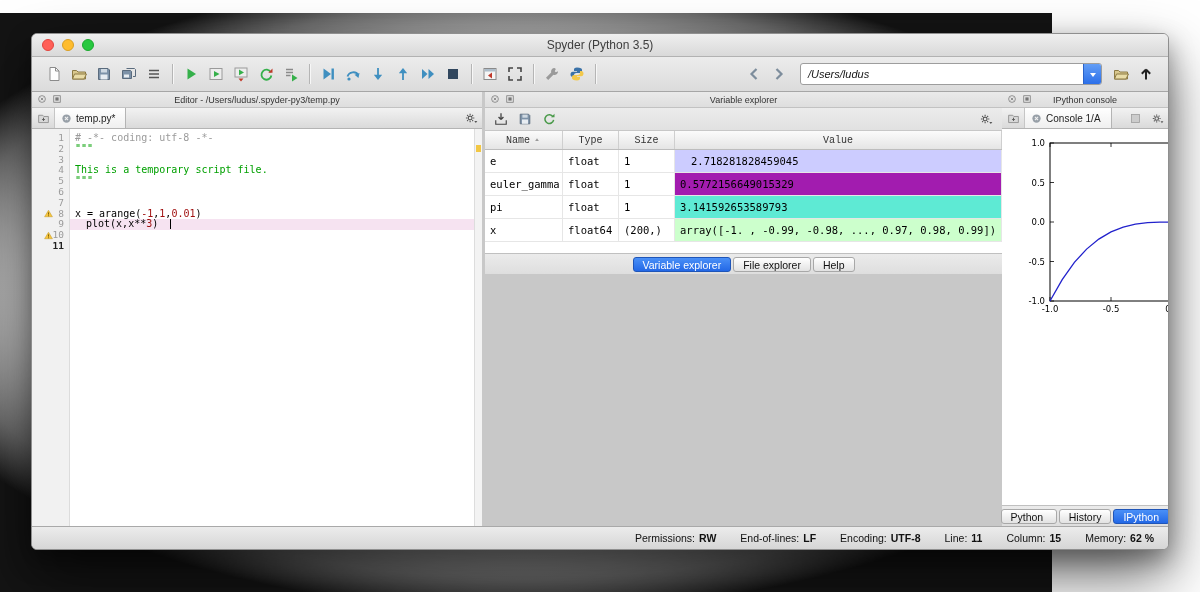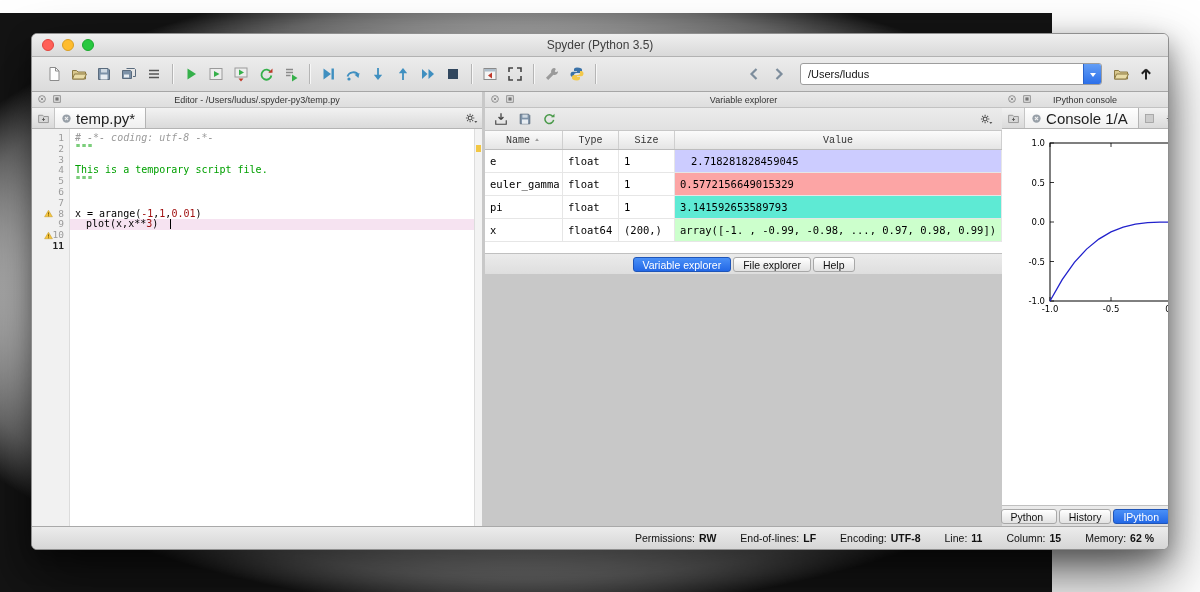--- a/index.html
+++ b/index.html
@@ -29,56 +29,56 @@
   .tl.yellow{background:#febc2e;border:1px solid #d89e24;}
   .tl.green{background:#28c840;border:1px solid #1ba82f;}
   .title{font-size:12px;color:#3e3e3e;}
   
   .toolbar{height:34px;flex:0 0 auto;background:linear-gradient(#ececec,#dbdbdb);
     border-bottom:1px solid #a6a6a6;display:flex;align-items:center;padding:0 10px;gap:1px;}
   .tb-btn{width:24px;height:24px;display:flex;align-items:center;justify-content:center;border-radius:3px;flex:0 0 auto;}
   .tb-sep{width:1px;height:20px;background:#b5b5b5;margin:0 5px;box-shadow:1px 0 0 #f7f7f7;flex:0 0 auto;}
   .combo{height:20px;width:300px;margin:0 6px 0 8px;background:#fff;border:1px solid #9d9d9d;
     border-radius:3px;display:flex;align-items:center;overflow:hidden;flex:0 0 auto;}
-  .combo-val{flex:1;font-size:11px;padding:0 7px;color:#141414;white-space:nowrap;}
+  .combo-val{flex:1;font-size:11px;padding:0 7px;color:#141414;white-space:nowrap;font-style:italic;}
   .combo-arrow{width:17px;height:100%;background:linear-gradient(#639ef6,#2b6fe9);
     display:flex;align-items:center;justify-content:center;border-left:1px solid #2a62c9;}
   .combo-arrow i{display:block;width:0;height:0;border:3.5px solid transparent;border-top:4.5px solid #fff;margin-top:4px;}
   
   .main{flex:1;display:flex;min-height:0;background:#c8c8c8;}
   .editor-pane{width:450px;flex:0 0 auto;display:flex;flex-direction:column;background:#fff;min-width:0;}
   .splitter-v{width:3px;background:#c8c8c8;flex:0 0 auto;}
   .right-col{flex:1;display:flex;flex-direction:row;min-width:0;}
   .splitter-h{height:3px;background:#c8c8c8;flex:0 0 auto;}
   
   .pane-header{height:15px;flex:0 0 auto;background:linear-gradient(#eaeaea,#dedede);
     border-bottom:1px solid #c2c2c2;display:flex;align-items:center;font-size:9px;color:#333;position:relative;}
   .ph-btns{position:absolute;left:4px;top:1px;display:flex;gap:3px;}
   .ph-btn{width:12px;height:12px;display:flex;align-items:center;justify-content:center;}
   .ph-title{flex:1;text-align:center;white-space:nowrap;overflow:hidden;}
   
   .tabbar{height:20px;flex:0 0 auto;background:linear-gradient(#f2f2f2,#dadada);
     border-bottom:1px solid #b4b4b4;display:flex;align-items:stretch;}
   .tb-browse{width:22px;display:flex;align-items:center;justify-content:center;border-right:1px solid #c6c6c6;flex:0 0 auto;}
   .tab{display:flex;align-items:center;gap:4px;padding:0 10px 0 6px;
-    background:linear-gradient(#ffffff,#efefef);border-right:1px solid #b4b4b4;font-size:15px;color:#1d1d1d;flex:0 0 auto;}
+    background:linear-gradient(#ffffff,#efefef);border-right:1px solid #b4b4b4;font-size:10px;color:#1d1d1d;flex:0 0 auto;}
   .tab-close{display:flex;align-items:center;line-height:0;}
   .flexfill{flex:1;}
   .bar-icon{width:22px;display:flex;align-items:center;justify-content:center;flex:0 0 auto;}
   
   .editor-body{flex:1;display:flex;position:relative;min-height:0;background:#fff;
     font-family:"DejaVu Sans Mono","Liberation Mono",monospace;font-size:10px;padding-top:4px;box-sizing:border-box;}
   .gutter{width:38px;flex:0 0 auto;background:#f1f1f1;border-right:1px solid #dcdcdc;margin-top:-4px;padding-top:4px;box-sizing:border-box;}
   .g-row{height:10.8px;line-height:10.8px;position:relative;text-align:right;padding-right:5px;color:#9b9b9b;font-size:9.5px;}
   .g-row.cur{color:#222;font-weight:bold;}
   .warn{position:absolute;left:12px;top:0.5px;line-height:0;}
   .code-area{flex:1;min-width:0;}
   .c-row{height:10.8px;line-height:10.8px;white-space:pre;padding-left:5px;}
   .c-row.cur{background:#f6e3f1;padding-left:16px;}
-  .tok-c{color:#9b9b9b;font-style:italic;}
+  .tok-c{color:#9b9b9b;}
   .tok-s{color:#00a000;}
   .tok-k{color:#0b00e6;font-weight:bold;}
   .tok-n{color:#a01010;}
   .tok-p{color:#000;}
   .caret{display:inline-block;width:1px;height:9.5px;background:#000;vertical-align:-1.5px;}
   .scrollflag{width:7px;flex:0 0 auto;background:#f3f3f3;border-left:1px solid #ddd;position:relative;margin-top:-4px;}
   .flag-warn{position:absolute;top:16px;left:1px;width:5px;height:7px;background:#f2c744;}
   
   .ve-pane{height:182px;flex:0 0 auto;display:flex;flex-direction:column;background:#fff;min-width:0;}
   .ve-toolbar{height:22px;flex:0 0 auto;display:flex;align-items:center;gap:4px;padding:0 6px;
@@ -495,21 +495,21 @@
               <div class="t-row">
                 <div class="td col0">e</div>
                 <div class="td col1">float</div>
                 <div class="td col2">1</div>
                 <div class="td col3" style="background: rgb(204, 204, 255); padding-left: 16px;">2.718281828459045</div>
               </div>
               <div class="t-row">
                 <div class="td col0">euler_gamma</div>
                 <div class="td col1">float</div>
                 <div class="td col2">1</div>
-                <div class="td col3" style="background: #fca5a5;">0.5772156649015329</div>
+                <div class="td col3" style="background: #a21caf;">0.5772156649015329</div>
               </div>
               <div class="t-row">
                 <div class="td col0">pi</div>
                 <div class="td col1">float</div>
                 <div class="td col2">1</div>
                 <div class="td col3" style="background: #5eead4;">3.141592653589793</div>
               </div>
               <div class="t-row">
                 <div class="td col0">x</div>
                 <div class="td col1">float64</div>

